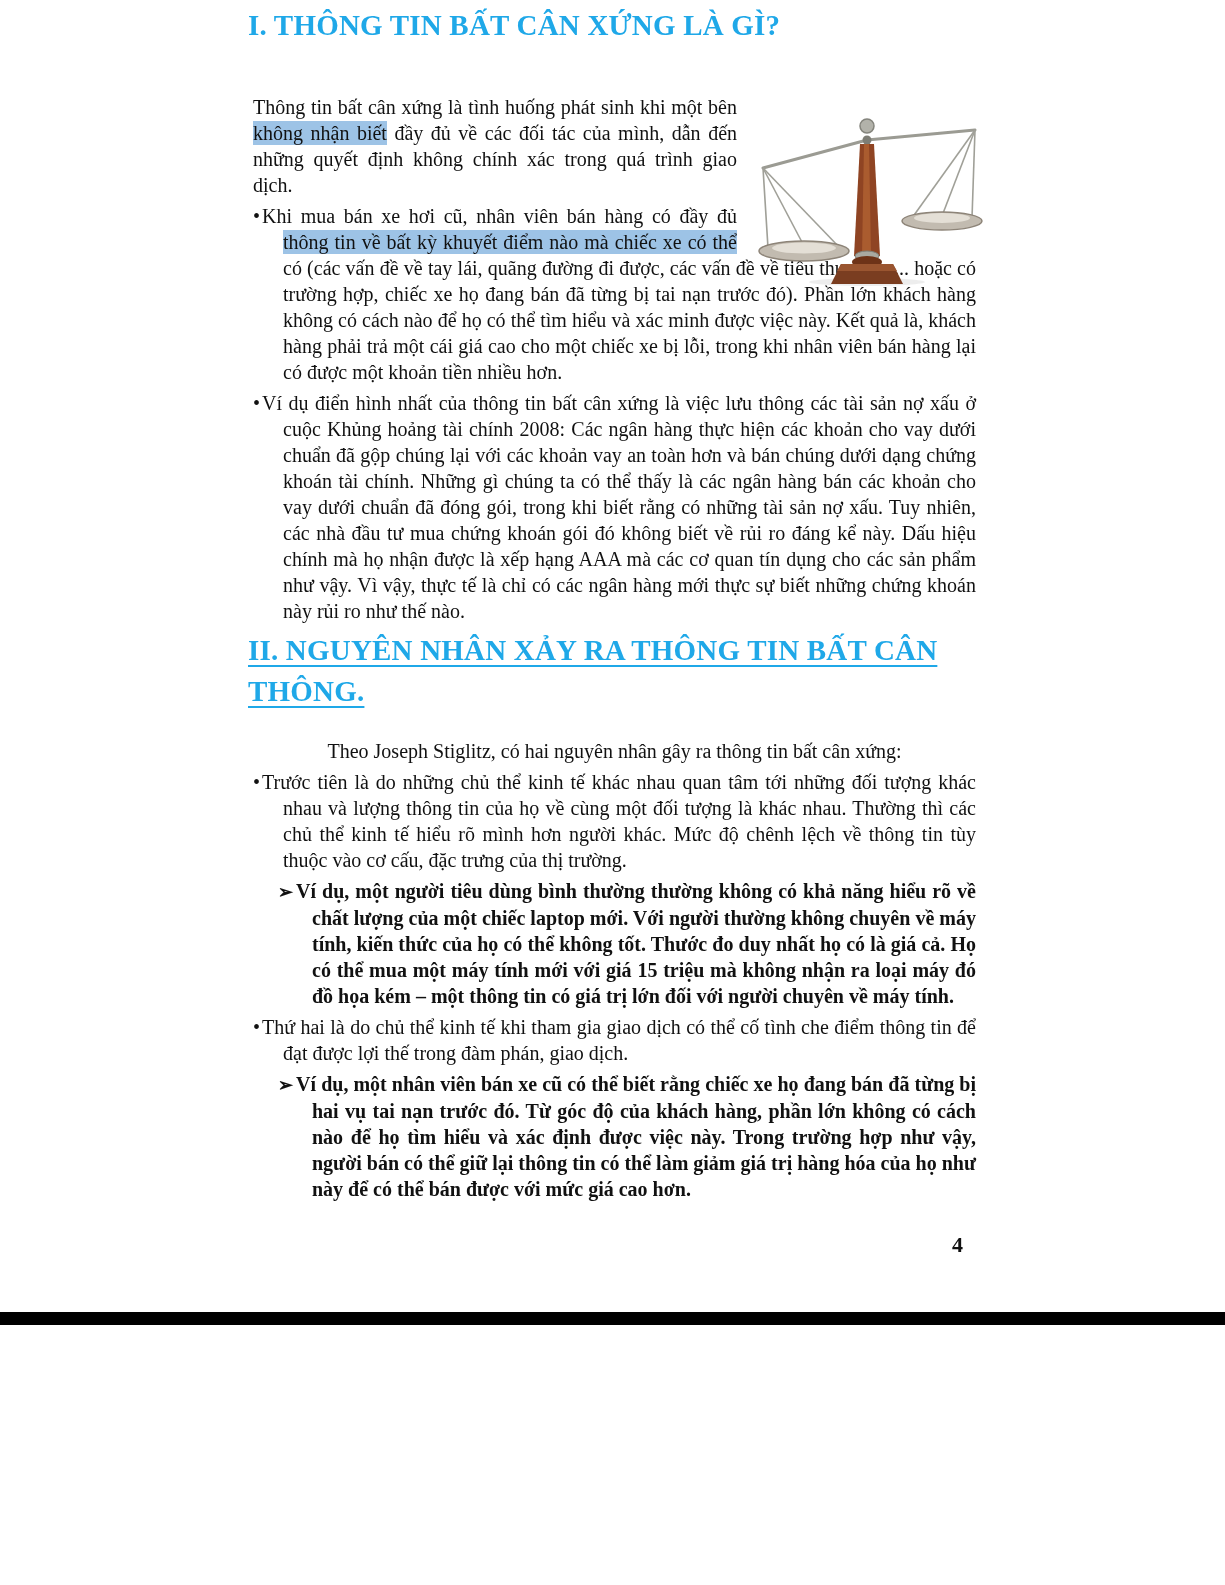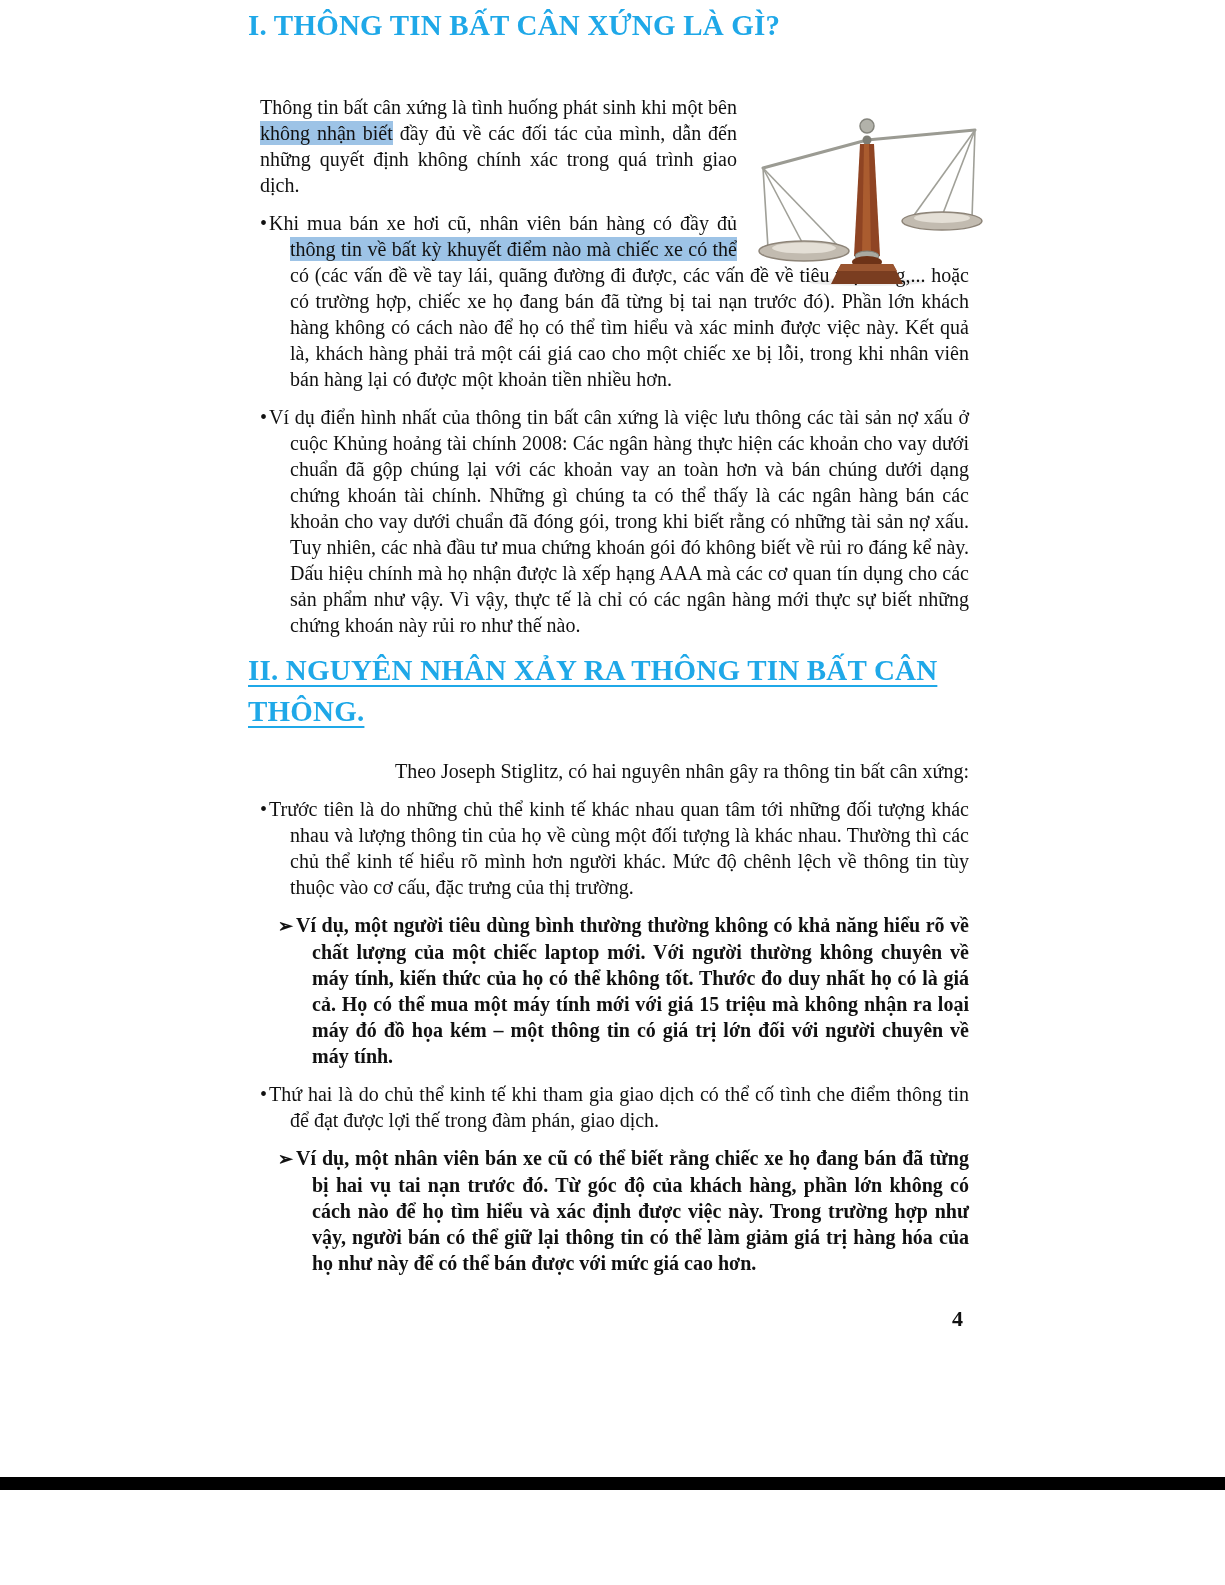--- a/index.html
+++ b/index.html
@@ -5,21 +5,21 @@
   :root{
     --accent:#1fa8e8;
     --highlight:#9dc3e6;
     --bar:#000000;
   }
   *{box-sizing:border-box;}
   html,body{margin:0;padding:0;background:#ffffff;}
   .page{
     position:relative;
     width:1225px;
-    height:1490px;
+    height:1325px;
     background:#ffffff;
     overflow:hidden;
     font-family:"Liberation Serif","DejaVu Serif",serif;
     color:#111111;
   }
   .content{
     position:absolute;
     left:248px;
     top:6px;
     width:733px;
@@ -39,23 +39,23 @@
     margin-bottom:26px;
     line-height:41px;
     text-decoration:underline;
     text-decoration-thickness:2px;
     text-underline-offset:5px;
   }
   .body, .bullet, .subbullet{
     font-size:20px;
     line-height:26px;
     text-align:justify;
-    margin:12px;
+    margin:5px;
   }
-  .lead{text-align:right;margin-bottom:0;}
+  .lead{text-align:center;margin-bottom:0;}
   .bullet{
     padding-left:30px;
     text-indent:-30px;
   }
   .subbullet{
     margin-left:30px;
     padding-left:34px;
     text-indent:-34px;
     font-weight:bold;
   }

